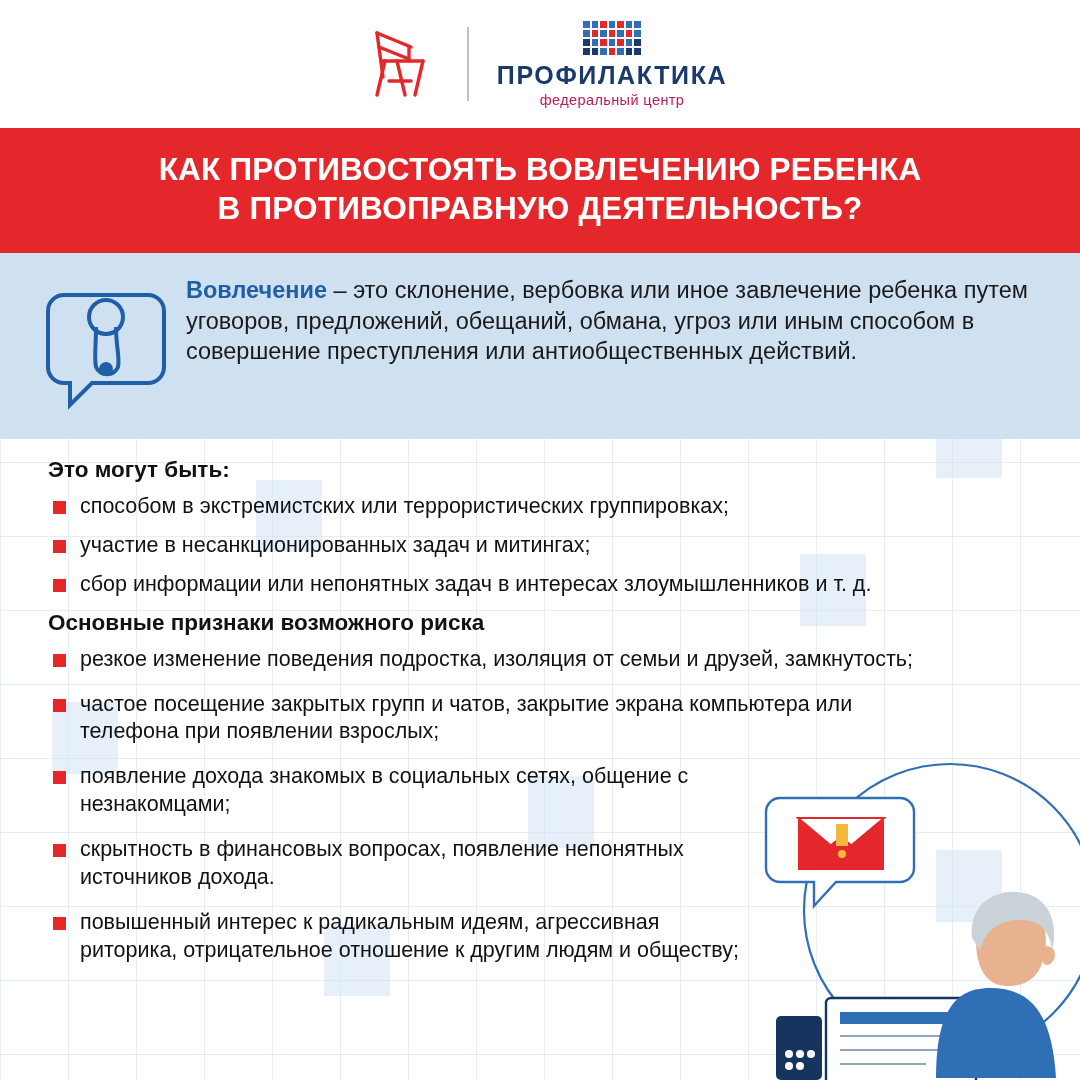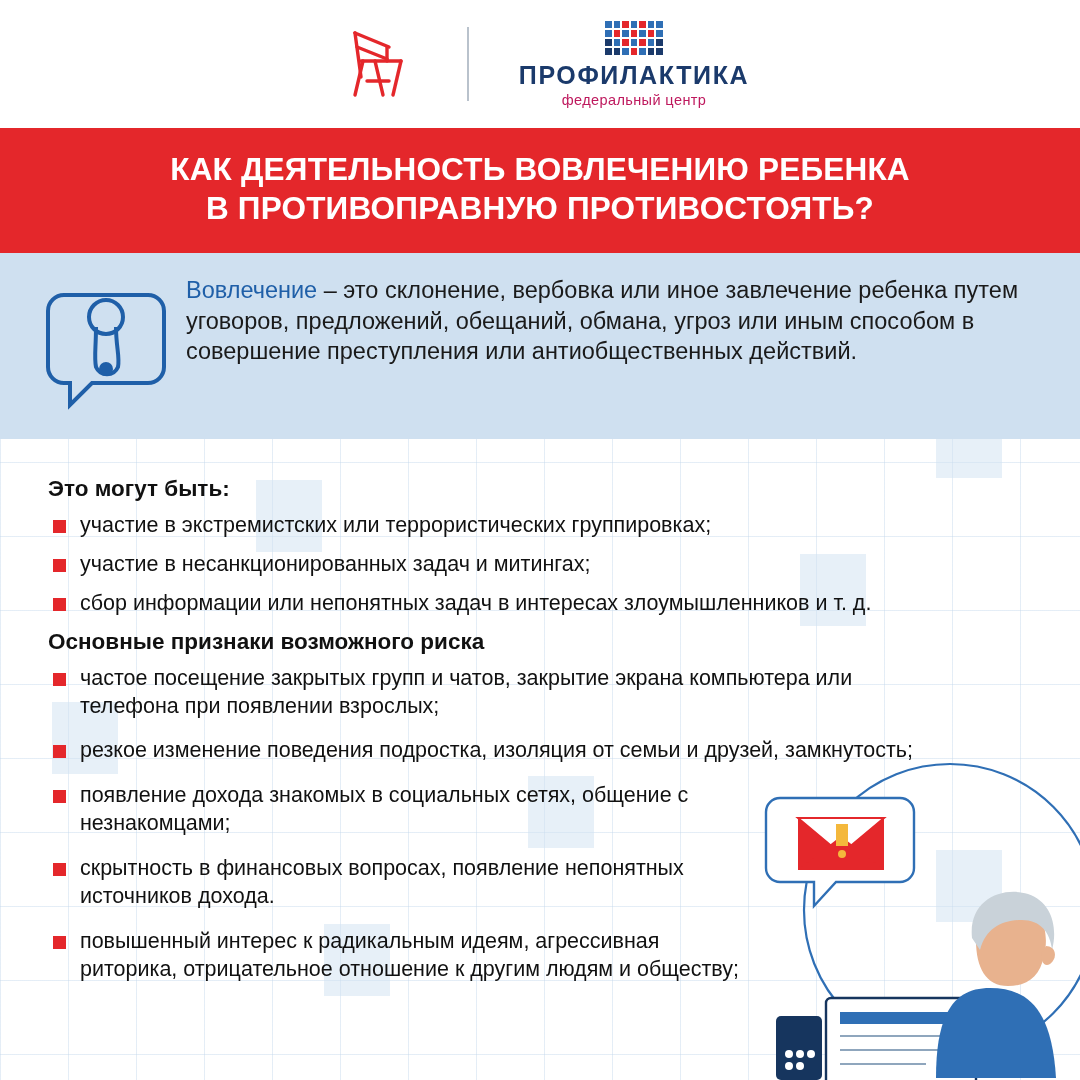--- a/index.html
+++ b/index.html
@@ -41,21 +41,21 @@
 
   
   .header {
     position: relative;
     z-index: 3;
     height: 128px;
     background: #ffffff;
     display: flex;
     align-items: center;
     justify-content: center;
-    gap: 50px;
+    gap: 28px;
   }
   .logo-chair {
     width: 86px;
     height: 74px;
   }
   .divider-vert {
     width: 2px;
     height: 74px;
     background: #b9c2cc;
   }
@@ -115,28 +115,28 @@
     padding: 22px 30px 24px 44px;
   }
   .def-icon { flex: 0 0 auto; margin-top: 6px; }
   .def-text {
     font-size: 23.5px;
     line-height: 1.31;
     color: #1a1a1a;
   }
   .def-text b {
     color: #1f5fa8;
-    font-weight: normal;
+    font-weight: bold;
   }
 
   
   .content {
     position: relative;
     z-index: 3;
-    padding: 29px 44px 0 44px;
+    padding: 10px 44px 0 44px;
   }
   .section-head {
     font-size: 22.5px;
     font-weight: bold;
     color: #111111;
     margin: 8px 0 10px 4px;
   }
   ul.bullets {
     list-style: none;
     margin: 0 0 6px 0;
@@ -237,22 +237,22 @@
         <span style="background:#1b3a6b"></span>
         <span style="background:#1b3a6b"></span>
     </span>
     <span class="brand-name">ПРОФИЛАКТИКА</span>
     <span class="brand-sub">федеральный центр</span>
   </div>
 </div>
 
 <div class="title-band">
   <h1>
-    <span>КАК ДЕЯТЕЛЬНОСТЬ ВОВЛЕЧЕНИЮ РЕБЕНКА</span><br>
-    <span>В ПРОТИВОПРАВНУЮ ПРОТИВОСТОЯТЬ?</span>
+    <span>КАК ПРОТИВОСТОЯТЬ ВОВЛЕЧЕНИЮ РЕБЕНКА</span><br>
+    <span>В ПРОТИВОПРАВНУЮ ДЕЯТЕЛЬНОСТЬ?</span>
   </h1>
 </div>
 
 <div class="definition">
   <span class="def-icon">
     <svg width="124" height="130" viewBox="0 0 124 130" fill="none" stroke="#1f5fa8" stroke-width="4">
       <path d="M20 14 H104 a16 16 0 0 1 16 16 V86 a16 16 0 0 1 -16 16 H48 L26 124 V102 H20 a16 16 0 0 1 -16 -16 V30 a16 16 0 0 1 16 -16 Z"></path>
       <circle cx="62" cy="36" r="17"></circle>
       <path d="M52 46 C52 66 50 76 52 86 a12 12 0 0 0 22 0 C76 76 72 66 72 46"></path>
       <circle cx="62" cy="88" r="7" fill="#1f5fa8" stroke="none"></circle>
@@ -262,41 +262,41 @@
     <b>Вовлечение</b><span> – это склонение, вербовка или иное завлечение ребенка путем уговоров, предложений, обещаний, обмана, угроз или иным способом в совершение преступления или антиобщественных действий.</span>
   </div>
 </div>
 
 <div class="content">
 
   <div class="section-head">Это могут быть:</div>
   <ul class="bullets">
     <li>
       <span class="sq"></span>
-      <span class="txt">участие в экстремистских или террористических группировках;</span>
+      <span class="txt">способом в экстремистских или террористических группировках;</span>
     </li>
     <li>
       <span class="sq"></span>
       <span class="txt">участие в несанкционированных задач и митингах;</span>
     </li>
     <li>
       <span class="sq"></span>
       <span class="txt">сбор информации или непонятных задач в интересах злоумышленников и т. д.</span>
     </li>
   </ul>
 
   <div class="section-head">Основные признаки возможного риска</div>
   <ul class="bullets spaced">
     <li>
       <span class="sq"></span>
+      <span class="txt">резкое изменение поведения подростка, изоляция от семьи и друзей, замкнутость;</span>
+    </li>
+    <li>
+      <span class="sq"></span>
       <span class="txt" style="max-width:790px">частое посещение закрытых групп и чатов, закрытие экрана компьютера или телефона при появлении взрослых;</span>
-    </li>
-    <li>
-      <span class="sq"></span>
-      <span class="txt">резкое изменение поведения подростка, изоляция от семьи и друзей, замкнутость;</span>
     </li>
     <li>
       <span class="sq"></span>
       <span class="txt" style="max-width:680px">появление дохода знакомых в социальных сетях, общение с незнакомцами;</span>
     </li>
     <li>
       <span class="sq"></span>
       <span class="txt" style="max-width:620px">скрытность в финансовых вопросах, появление непонятных источников дохода.</span>
     </li>
     <li>

